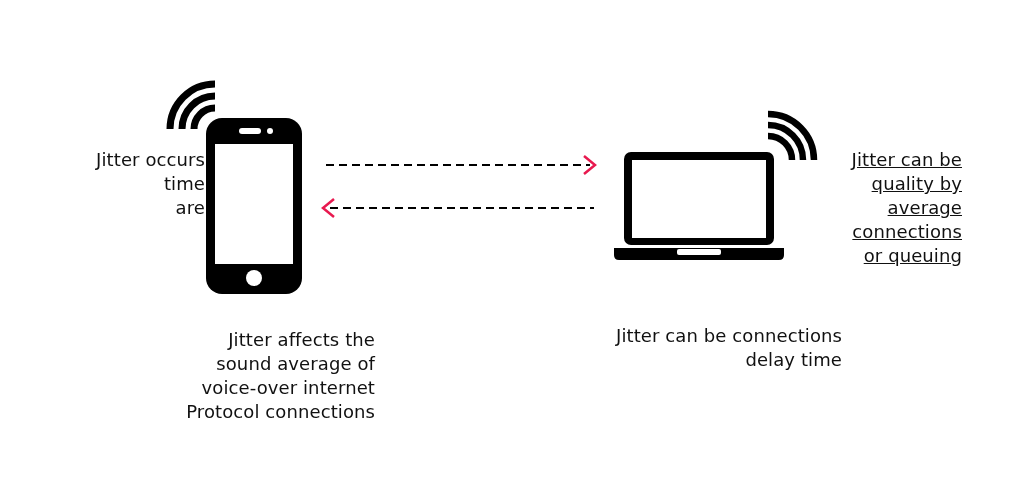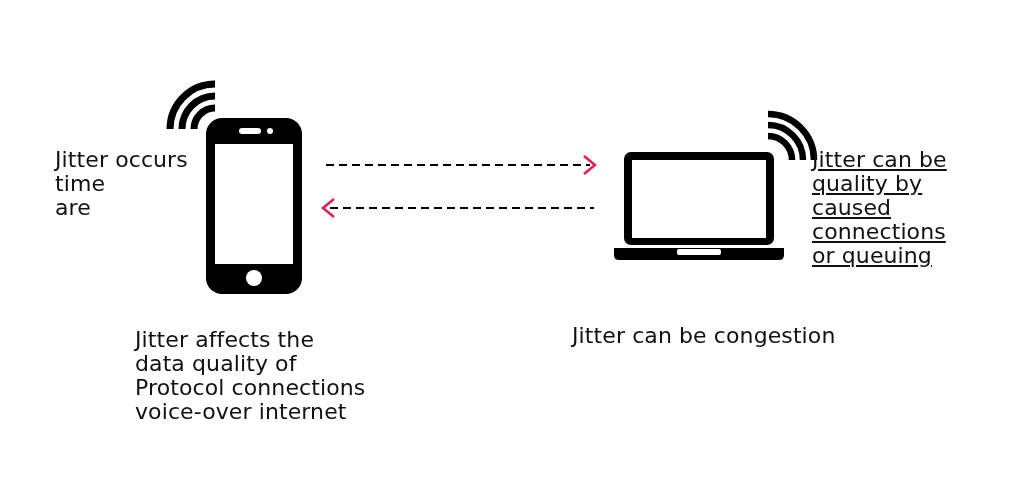--- a/index.html
+++ b/index.html
@@ -1,18 +1,18 @@
 <!DOCTYPE html>
 <html><head>
   <meta charset="utf-8">
   <style>
     html, body { margin: 0; padding: 0; background: #ffffff; }
     body { width: 1012px; height: 500px; position: relative; overflow: hidden;
            font-family: "DejaVu Sans", sans-serif; color: #111111; }
-    .label { position: absolute; text-align: left; font-size: 22px; line-height: 24px;
+    .label { position: absolute; text-align: right; font-size: 18px; line-height: 24px;
              letter-spacing: 0.1px; white-space: nowrap; }
     .label span { display: block; }
     svg { position: absolute; overflow: visible; }
   </style>
 </head>
 <body>
 
 <svg width="60" height="60" style="left:160px;top:72px;" viewBox="0 0 60 60">
   <g fill="none" stroke="#000" stroke-width="7" stroke-linecap="butt">
     <path d="M10 57 A 45 45 0 0 1 55 12"></path>
@@ -56,27 +56,28 @@
 
 <div class="label" style="left:55px;top:148px;width:150px;">
   <span>Jitter occurs</span>
   <span>time</span>
   <span>are</span>
 </div>
 
 <div class="label" style="left:812px;top:148px;width:150px;text-decoration:underline;">
   <span>Jitter can be</span>
   <span>quality by</span>
-  <span>caused</span>
+  <span>average</span>
   <span>connections</span>
   <span>or queuing</span>
 </div>
 
 <div class="label" style="left:135px;top:328px;width:240px;">
   <span>Jitter affects the</span>
-  <span>data quality of</span>
+  <span>sound average of</span>
+  <span>voice-over internet</span>
   <span>Protocol connections</span>
-  <span>voice-over internet</span>
 </div>
 
 <div class="label" style="left:572px;top:324px;width:270px;">
-  <span>Jitter can be congestion</span>
+  <span>Jitter can be connections</span>
+  <span>delay time</span>
 </div>
 
 </body></html>

